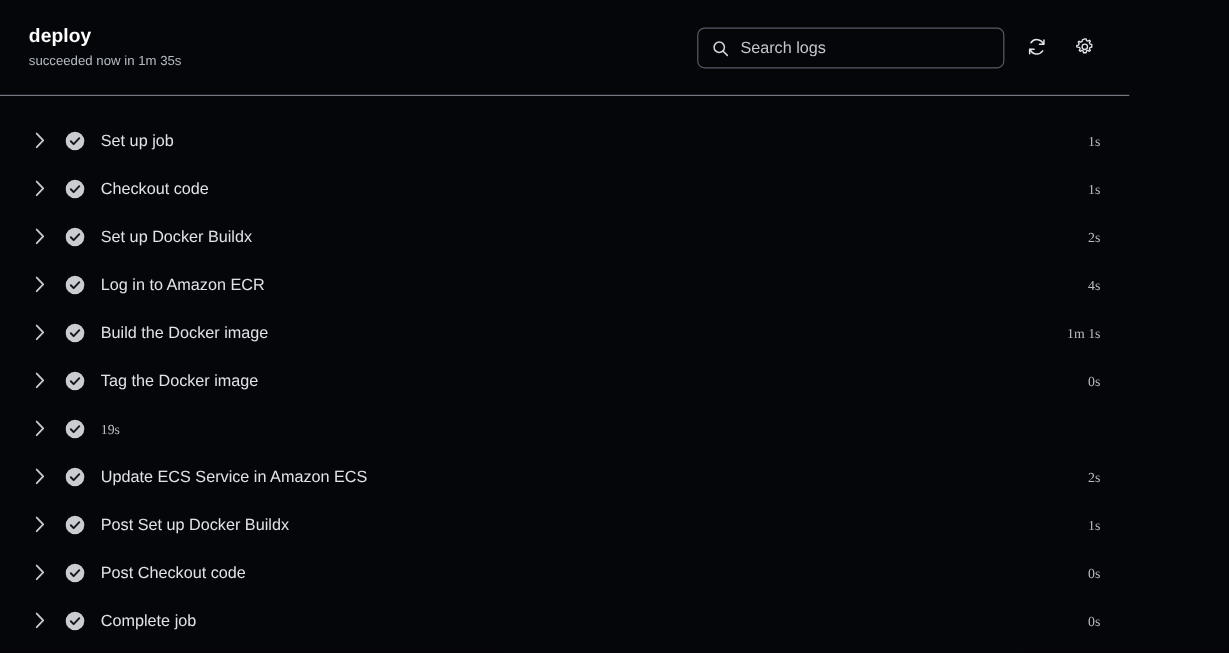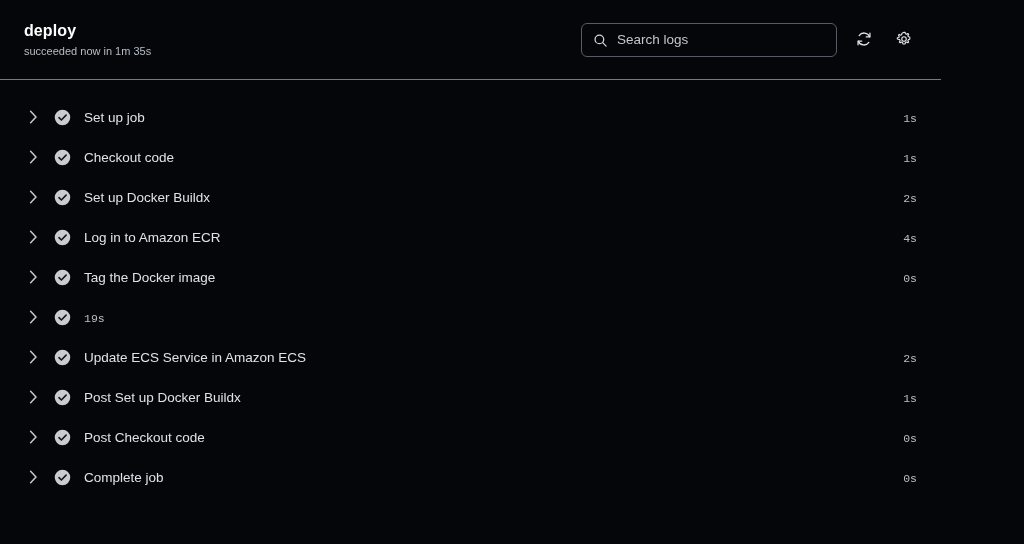--- a/index.html
+++ b/index.html
@@ -157,21 +157,21 @@
     font-size: 13.5px;
     line-height: 17px;
     color: #dfe3e9;
     white-space: nowrap;
     overflow: hidden;
     text-overflow: ellipsis;
   }
 
   .step-duration {
     flex: 0 0 auto;
-    font-family: Liberation Mono, monospace;
+    font-family: Liberation Serif, serif;
     font-size: 11.5px;
     line-height: 14px;
     color: #b9bfc8;
     text-align: right;
     letter-spacing: 0px;
     white-space: pre;
   }
 
   .corner-nick {
     position: absolute;
@@ -300,20 +300,35 @@
           <svg width="9" height="14" viewBox="0 0 9 14" fill="none">
             <path d="M1.6 1.3L7 7l-5.4 5.7" stroke="#c6cbd3" stroke-width="1.5" stroke-linecap="round" stroke-linejoin="round"></path>
           </svg>
         </span>
         <span class="step-status">
           <svg width="17" height="17" viewBox="0 0 18 18">
             <circle cx="9" cy="9" r="8.2" fill="#c9ccd1"></circle>
             <path d="M5.3 9.2l2.5 2.5 5-5.2" stroke="#14161b" stroke-width="1.7" fill="none" stroke-linecap="round" stroke-linejoin="round"></path>
           </svg>
         </span>
+        <span class="step-name">Build the Docker image</span>
+        <span class="step-duration">1m 1s</span>
+      </div>
+      <div class="step-row">
+        <span class="step-chevron">
+          <svg width="9" height="14" viewBox="0 0 9 14" fill="none">
+            <path d="M1.6 1.3L7 7l-5.4 5.7" stroke="#c6cbd3" stroke-width="1.5" stroke-linecap="round" stroke-linejoin="round"></path>
+          </svg>
+        </span>
+        <span class="step-status">
+          <svg width="17" height="17" viewBox="0 0 18 18">
+            <circle cx="9" cy="9" r="8.2" fill="#c9ccd1"></circle>
+            <path d="M5.3 9.2l2.5 2.5 5-5.2" stroke="#14161b" stroke-width="1.7" fill="none" stroke-linecap="round" stroke-linejoin="round"></path>
+          </svg>
+        </span>
         <span class="step-name">Tag the Docker image</span>
         <span class="step-duration">0s</span>
       </div>
       <div class="step-row">
         <span class="step-chevron">
           <svg width="9" height="14" viewBox="0 0 9 14" fill="none">
             <path d="M1.6 1.3L7 7l-5.4 5.7" stroke="#c6cbd3" stroke-width="1.5" stroke-linecap="round" stroke-linejoin="round"></path>
           </svg>
         </span>
         <span class="step-status">

